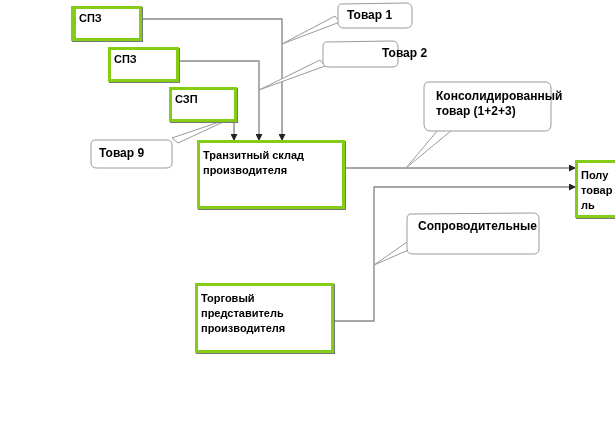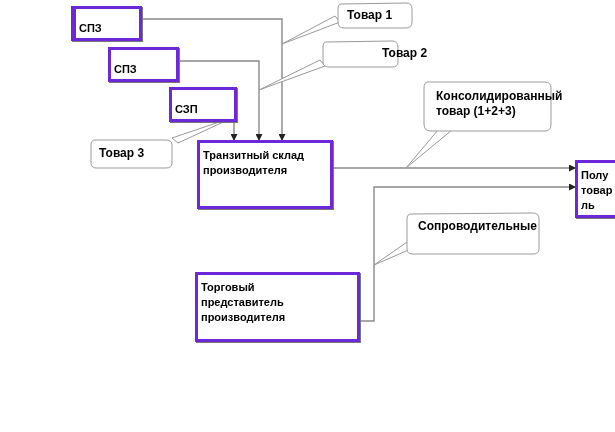--- a/index.html
+++ b/index.html
@@ -1,21 +1,21 @@
 <!DOCTYPE html>
 <html><head>
 <meta charset="utf-8">
 <style>
   html, body { margin: 0; padding: 0; background: #ffffff; }
   body { width: 615px; height: 432px; position: relative; overflow: hidden;
          font-family: "Liberation Sans", sans-serif; font-weight: bold; color: #000; }
   svg#diagram { position: absolute; left: 0; top: 0; }
-  .node { position: absolute; background: #fff; border: 3px solid #6d28d9;
+  .node { position: absolute; background: #fff; border: 3px solid #84cc16;
           box-shadow: 1px 1px 0 #777; box-sizing: border-box;
-          font-size: 11px; line-height: 15px; padding: 12px 3px; }
+          font-size: 11px; line-height: 15px; padding: 2px 3px; }
   .callout { position: absolute; font-size: 12px; line-height: 15px;
              padding: 3px 7px; box-sizing: border-box; }
   .callout-text { position: relative; z-index: 2; }
 </style>
 </head>
 <body>
 
 <svg id="diagram" width="615" height="432" viewBox="0 0 615 432">
   <defs>
     <marker id="arr" markerWidth="7" markerHeight="7" refX="6" refY="3.5" orient="auto" markerUnits="userSpaceOnUse">
@@ -47,45 +47,45 @@
 <div class="node" style="left:71px;top:6px;width:71px;height:35px;border-left-width:5px;">
   <span>СПЗ</span>
 </div>
 <div class="node" style="left:108px;top:47px;width:71px;height:35px;">
   <span>СПЗ</span>
 </div>
 <div class="node" style="left:141px;top:87px;width:68px;height:35px;margin-left:28px;">
   <span>СЗП</span>
 </div>
 
-<div class="node" style="left:197px;top:140px;width:136px;height:69px;padding-top:5px;">
+<div class="node" style="left:197px;top:140px;width:148px;height:69px;padding-top:5px;">
   <div>Транзитный склад</div>
   <div>производителя</div>
 </div>
 
 <div class="node" style="left:575px;top:160px;width:42px;height:58px;border-right:none;padding-top:5px;line-height:15px;">
   <div>Полу</div>
   <div>товар</div>
   <div>ль</div>
 </div>
 
-<div class="node" style="left:195px;top:272px;width:165px;height:70px;padding-top:5px;">
+<div class="node" style="left:195px;top:283px;width:139px;height:70px;padding-top:5px;">
   <div>Торговый</div>
   <div>представитель</div>
   <div>производителя</div>
 </div>
 
 <div class="callout" style="left:340px;top:5px;">
   <span class="callout-text">Товар 1</span>
 </div>
 <div class="callout" style="left:327px;top:43px;margin-left:48px;">
   <span class="callout-text">Товар 2</span>
 </div>
 <div class="callout" style="left:92px;top:143px;">
-  <span class="callout-text">Товар 3</span>
+  <span class="callout-text">Товар 9</span>
 </div>
 <div class="callout" style="left:429px;top:86px;">
   <div class="callout-text">Консолидированный</div>
   <div class="callout-text">товар (1+2+3)</div>
 </div>
 <div class="callout" style="left:411px;top:216px;">
   <div class="callout-text">Сопроводительные</div>
 </div>
 
 </body></html>

